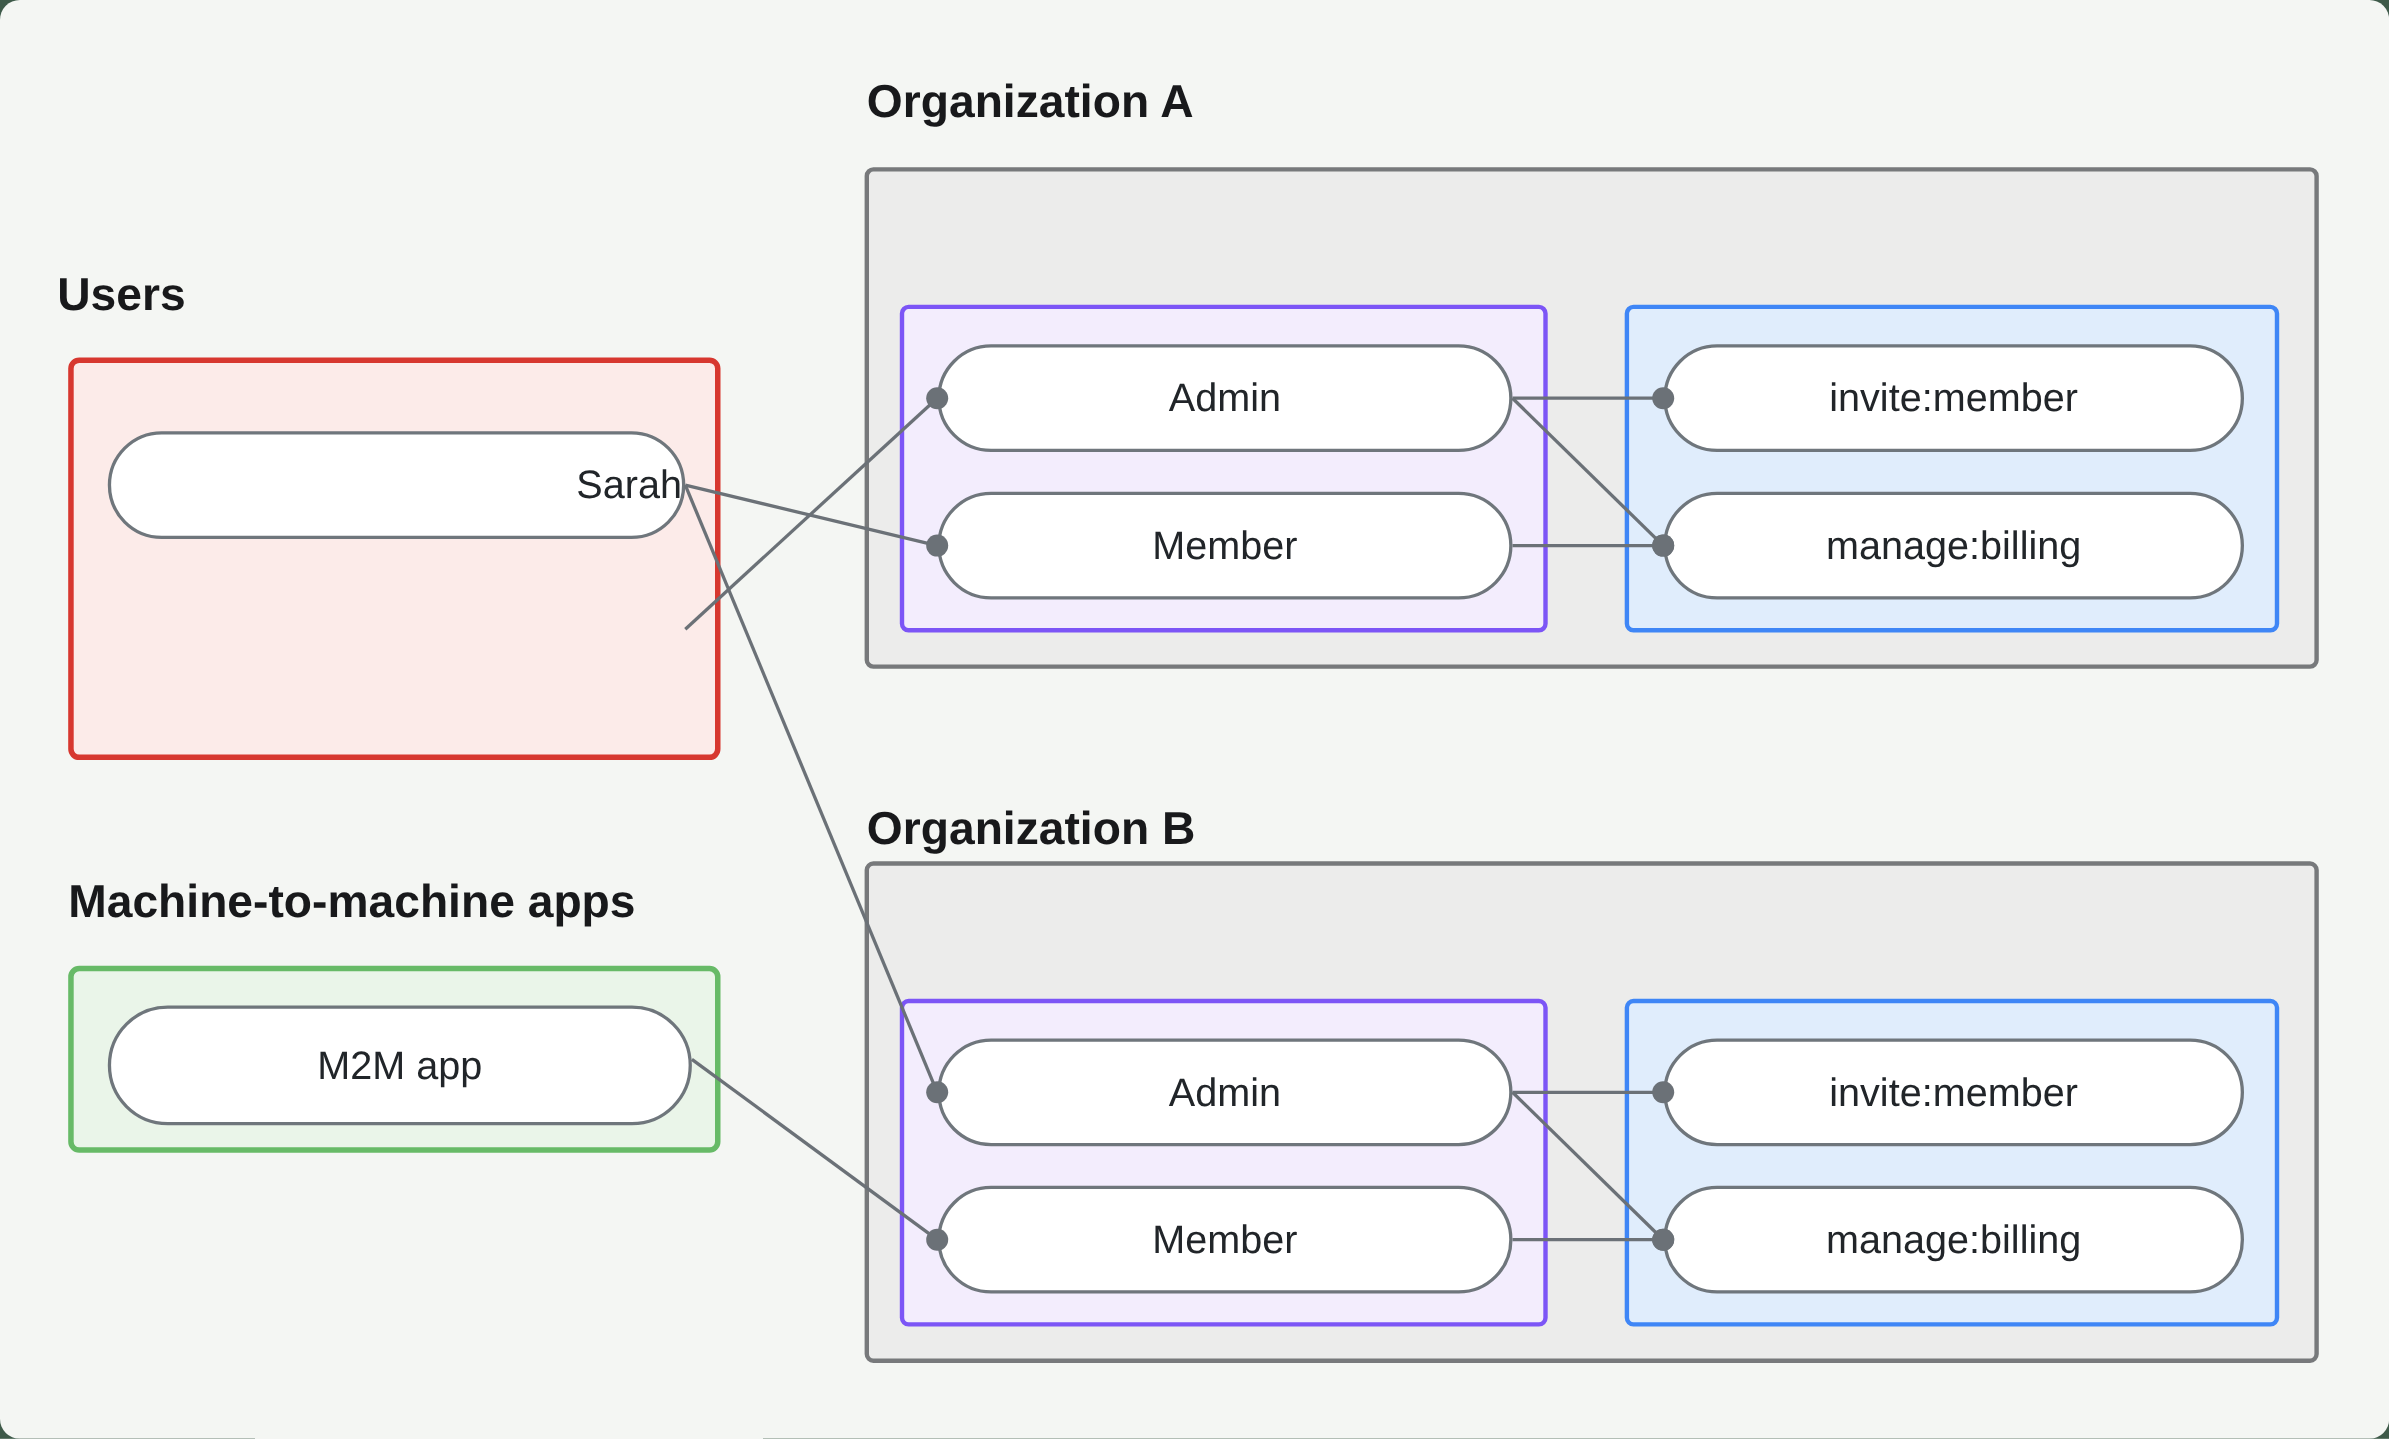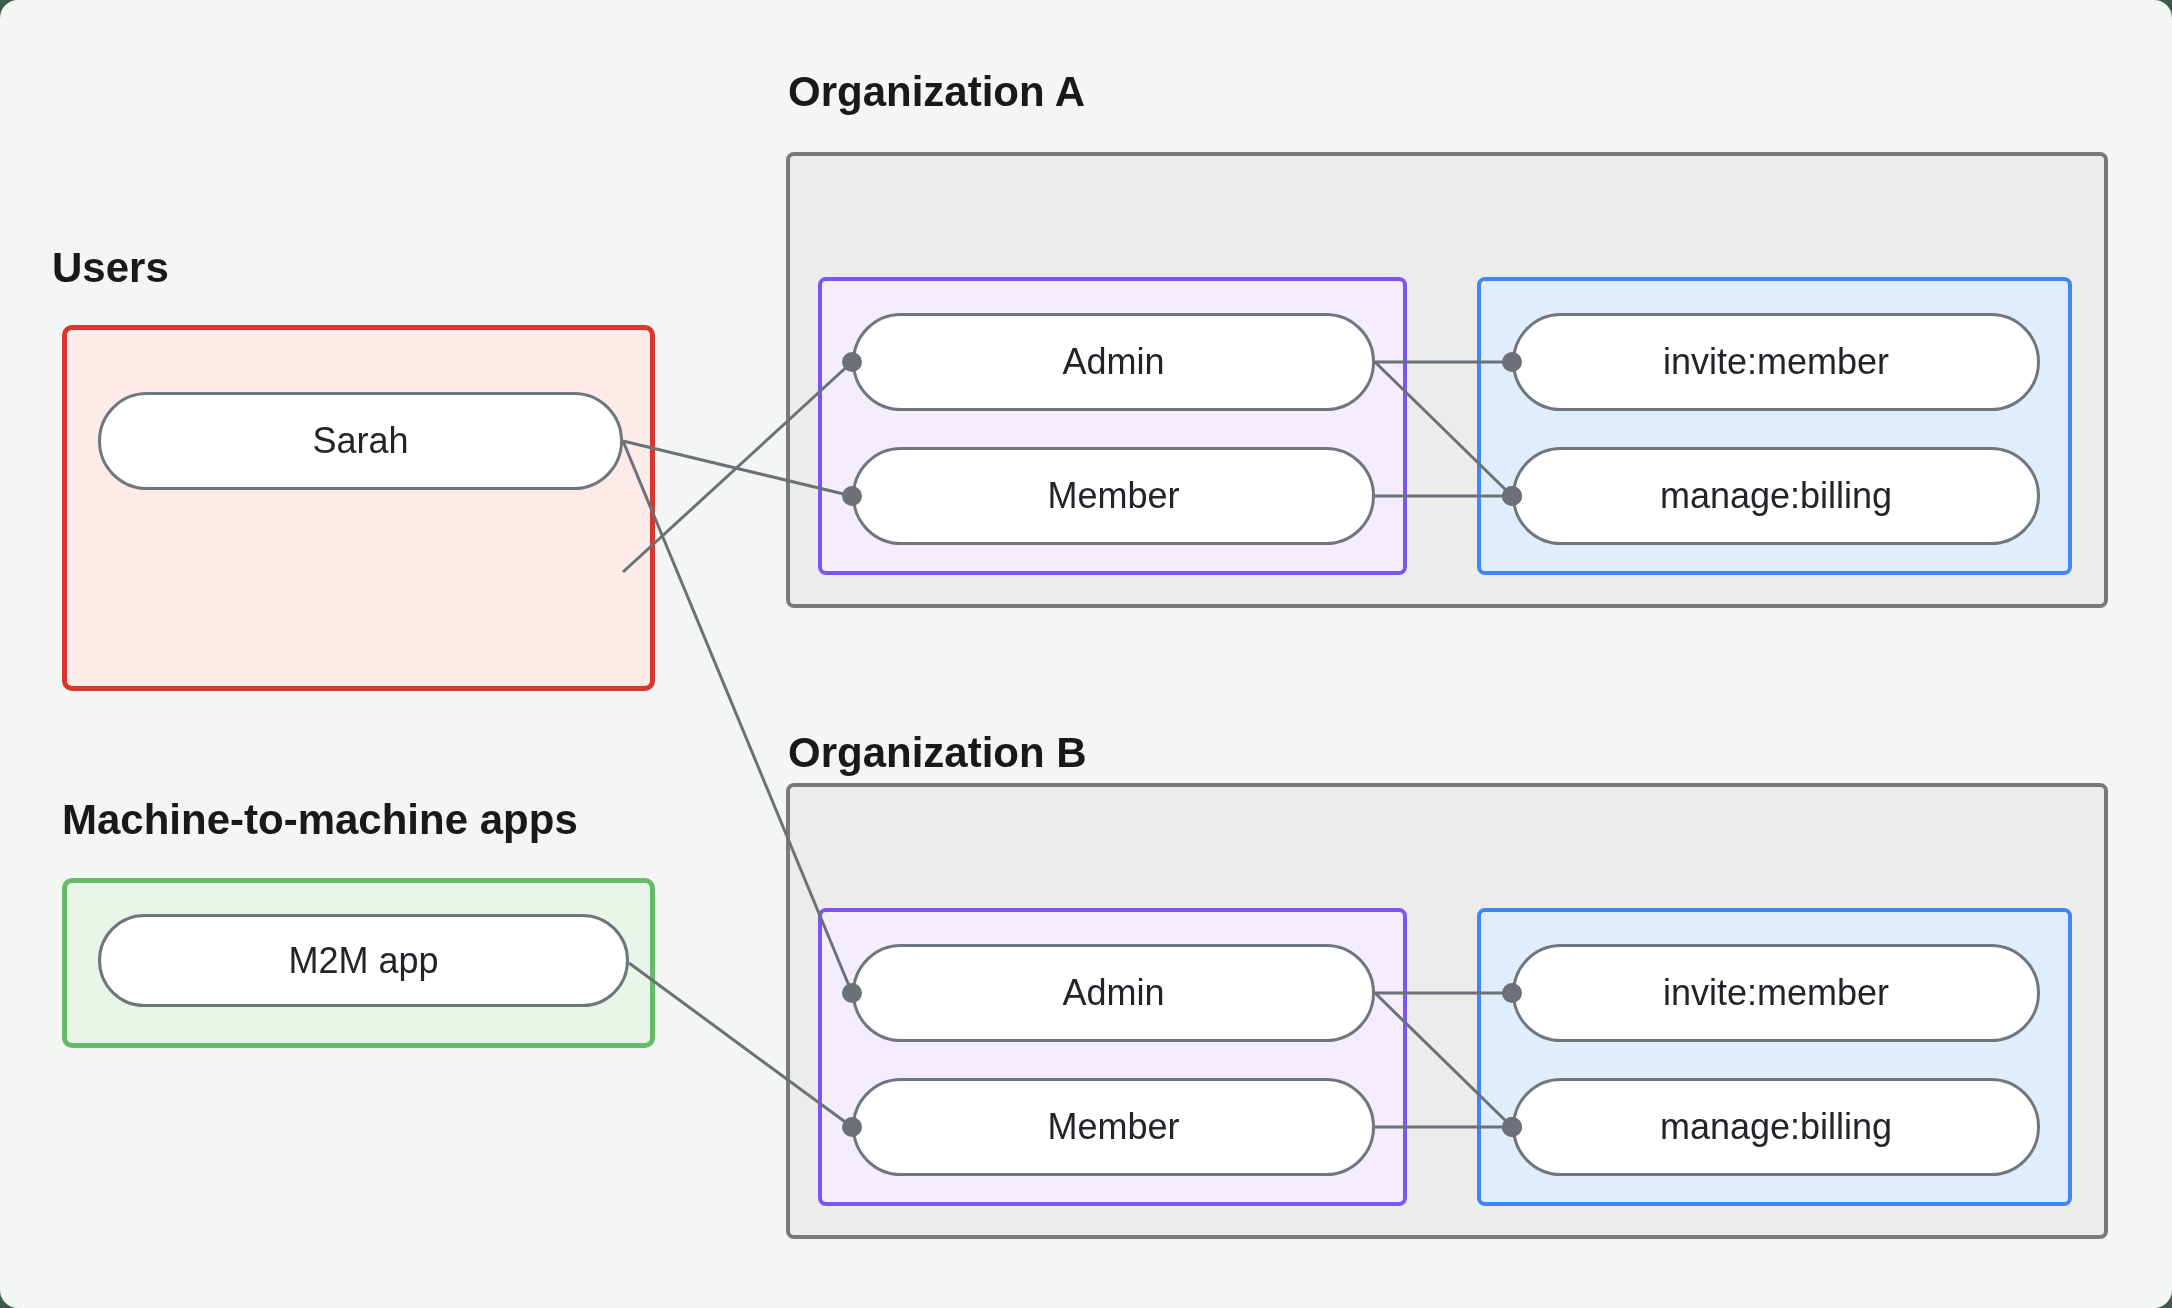--- a/index.html
+++ b/index.html
@@ -67,27 +67,27 @@
     pointer-events: none;
   }
 </style>
 </head>
 <body>
 
 <div class="canvas">
 
   <div class="section-label" style="left:52px; top:246px;">Users</div>
   <div class="group-box users-box box-layer" style="left:62px; top:325px; width:593px; height:366px;"></div>
-  <div class="pill" style="left:98px; top:392px; width:525px; height:98px;">
+  <div class="pill" style="left:98px; top:392px; width:525px; height:98px;justify-content:flex-end;">
     <span>Sarah</span>
   </div>
 
   <div class="section-label" style="left:62px; top:798px;">Machine-to-machine apps</div>
   <div class="group-box m2m-box box-layer" style="left:62px; top:878px; width:593px; height:170px;"></div>
-  <div class="pill" style="left:98px; top:914px; width:531px; height:93px;">
+  <div class="pill" style="left:98px; top:914px; width:531px; height:109px;">
     <span>M2M app</span>
   </div>
 
   <div class="section-label" style="left:788px; top:70px;">Organization A</div>
   <div class="org-box box-layer" style="left:786px; top:152px; width:1322px; height:456px;"></div>
 
   <div class="inner-label" style="left:822px; top:196px;">Roles</div>
   <div class="group-box roles-box box-layer" style="left:818px; top:277px; width:589px; height:298px;"></div>
   <div class="pill" style="left:852px; top:313px; width:523px; height:98px;">
     <span>Admin</span>

